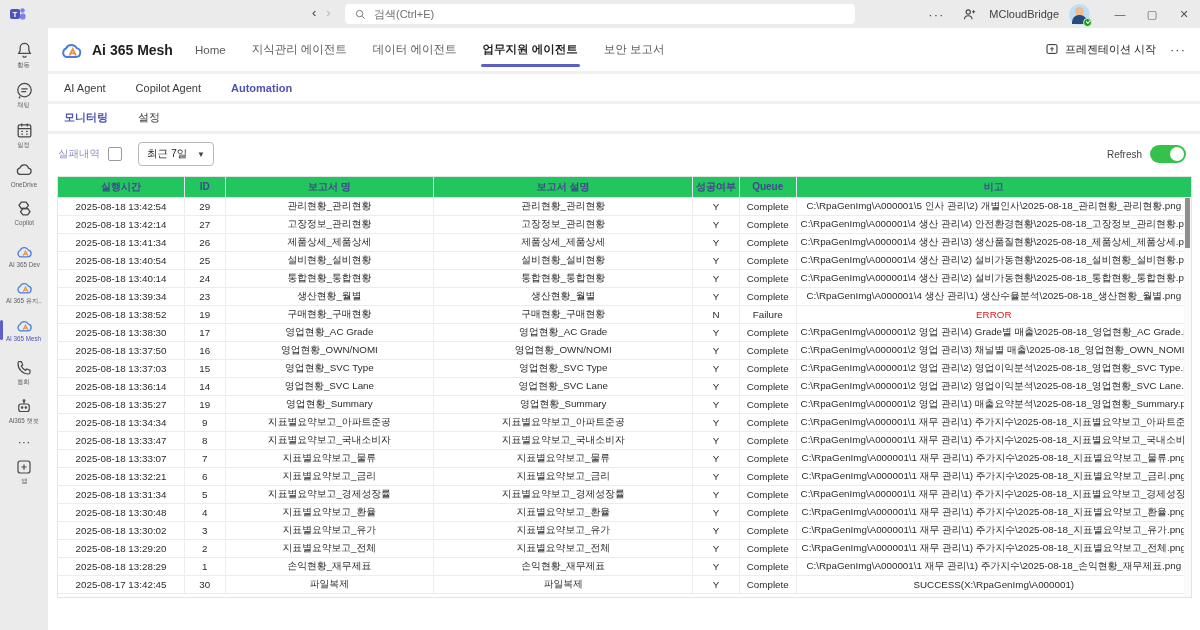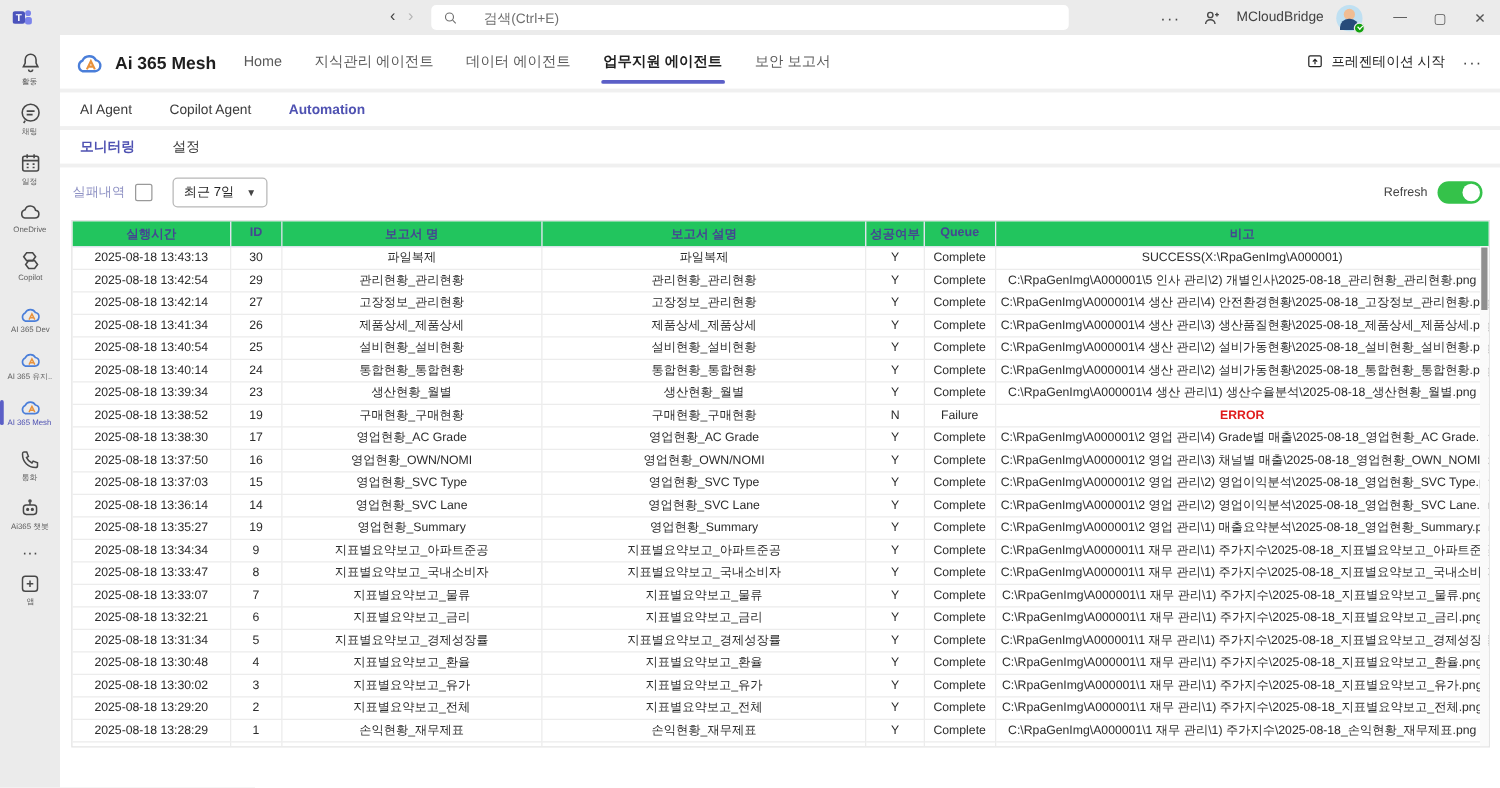--- a/index.html
+++ b/index.html
@@ -5,21 +5,21 @@
   * { margin:0; padding:0; box-sizing:border-box; }
   html,body { width:1200px; height:630px; overflow:hidden;
     font-family:"Liberation Sans","DejaVu Sans",sans-serif; background:#f0f0f0; }
 
   
   .titlebar { position:relative; height:28px; background:#ebebeb; display:flex; align-items:center; }
   .teams-logo { position:absolute; left:10px; top:6px; width:16px; height:16px; }
   .nav-chevrons { position:absolute; left:312px; top:5px; display:flex; gap:10px; color:#424242; font-size:13px; }
   .nav-chevrons .fwd { color:#b5b5b5; }
   .searchbox { position:absolute; left:345px; top:4px; width:510px; height:20px; background:#fff;
-    border-radius:4px; display:flex; align-items:center; padding-left:10px; gap:21px; }
+    border-radius:4px; display:flex; align-items:center; padding-left:10px; gap:8px; }
   .searchbox .ph { color:#707070; font-size:11px; }
   .tb-right { position:absolute; right:0; top:0; height:28px; display:flex; align-items:center; }
   .tb-more { color:#484848; font-size:13px; letter-spacing:1px; margin-right:18px; }
   .tb-account { color:#424242; font-size:11px; margin:0 10px 0 12px; }
   .avatar { position:relative; width:21px; height:21px; border-radius:50%; background:#bfe0f2; overflow:visible; margin-right:14px; }
   .avatar .head { position:absolute; left:6px; top:3px; width:9px; height:9px; border-radius:50%; background:#f0bd93; }
   .avatar .body { position:absolute; left:3px; top:11px; width:15px; height:9px; border-radius:7px 7px 0 0; background:#274b7a; }
   .avatar .badge { position:absolute; right:-2px; bottom:-2px; width:9px; height:9px; border-radius:50%;
     background:#13a10e; border:1.5px solid #ebebeb; }
   .avatar .badge::after { content:""; position:absolute; left:2px; top:1.5px; width:3px; height:1.5px;
@@ -81,21 +81,21 @@
     border:1px solid #e4e4e4; }
   table { width:100%; border-collapse:collapse; table-layout:fixed; }
   thead th { height:20px; background:#22c55e; color:#444791; font-size:10px; font-weight:bold;
     border:1px solid #e0e2ef; border-top:none; }
   thead th:first-child { border-left:none; }
   thead th:last-child { border-right:none; }
   tbody td { height:18px; font-size:9.8px; color:#2b2b2b; text-align:center; border:1px solid #ececec;
     border-top:none; white-space:nowrap; overflow:hidden; padding:0 4px; }
   tbody td:first-child { border-left:none; }
   tbody td:last-child { border-right:none; }
-  tbody td.err { color:#e01b1b; font-weight:bold;margin-left:33px; }
+  tbody td.err { color:#e01b1b; font-weight:normal;margin-left:33px; }
   .scrollbar { position:absolute; right:0; top:20px; bottom:0; width:7px; background:#fafafa; }
   .scrollbar .thumb { position:absolute; top:1px; left:1px; width:5px; height:50px; background:#8f8f8f; }
 </style>
 </head>
 <body>
 
 <div class="titlebar">
   <svg class="teams-logo" viewBox="0 0 16 16">
     <rect x="0" y="3" width="10" height="10" rx="2" fill="#4b53bc"></rect>
     <text x="5" y="11" font-size="8" fill="#fff" text-anchor="middle" font-weight="bold">T</text>
@@ -313,29 +313,20 @@
                 <th>ID</th>
                 <th>보고서 명</th>
                 <th>보고서 설명</th>
                 <th>성공여부</th>
                 <th>Queue</th>
                 <th>비고</th>
               </tr>
             </thead>
           <tbody>
               <tr>
-                <td>2025-08-18 13:43:13</td>
-                <td>30</td>
-                <td>파일복제</td>
-                <td>파일복제</td>
-                <td>Y</td>
-                <td>Complete</td>
-                <td>SUCCESS(X:\RpaGenImg\A000001)</td>
-              </tr>
-              <tr>
                 <td>2025-08-18 13:42:54</td>
                 <td>29</td>
                 <td>관리현황_관리현황</td>
                 <td>관리현황_관리현황</td>
                 <td>Y</td>
                 <td>Complete</td>
                 <td>C:\RpaGenImg\A000001\5 인사 관리\2) 개별인사\2025-08-18_관리현황_관리현황.png</td>
               </tr>
               <tr>
                 <td>2025-08-18 13:42:14</td>

